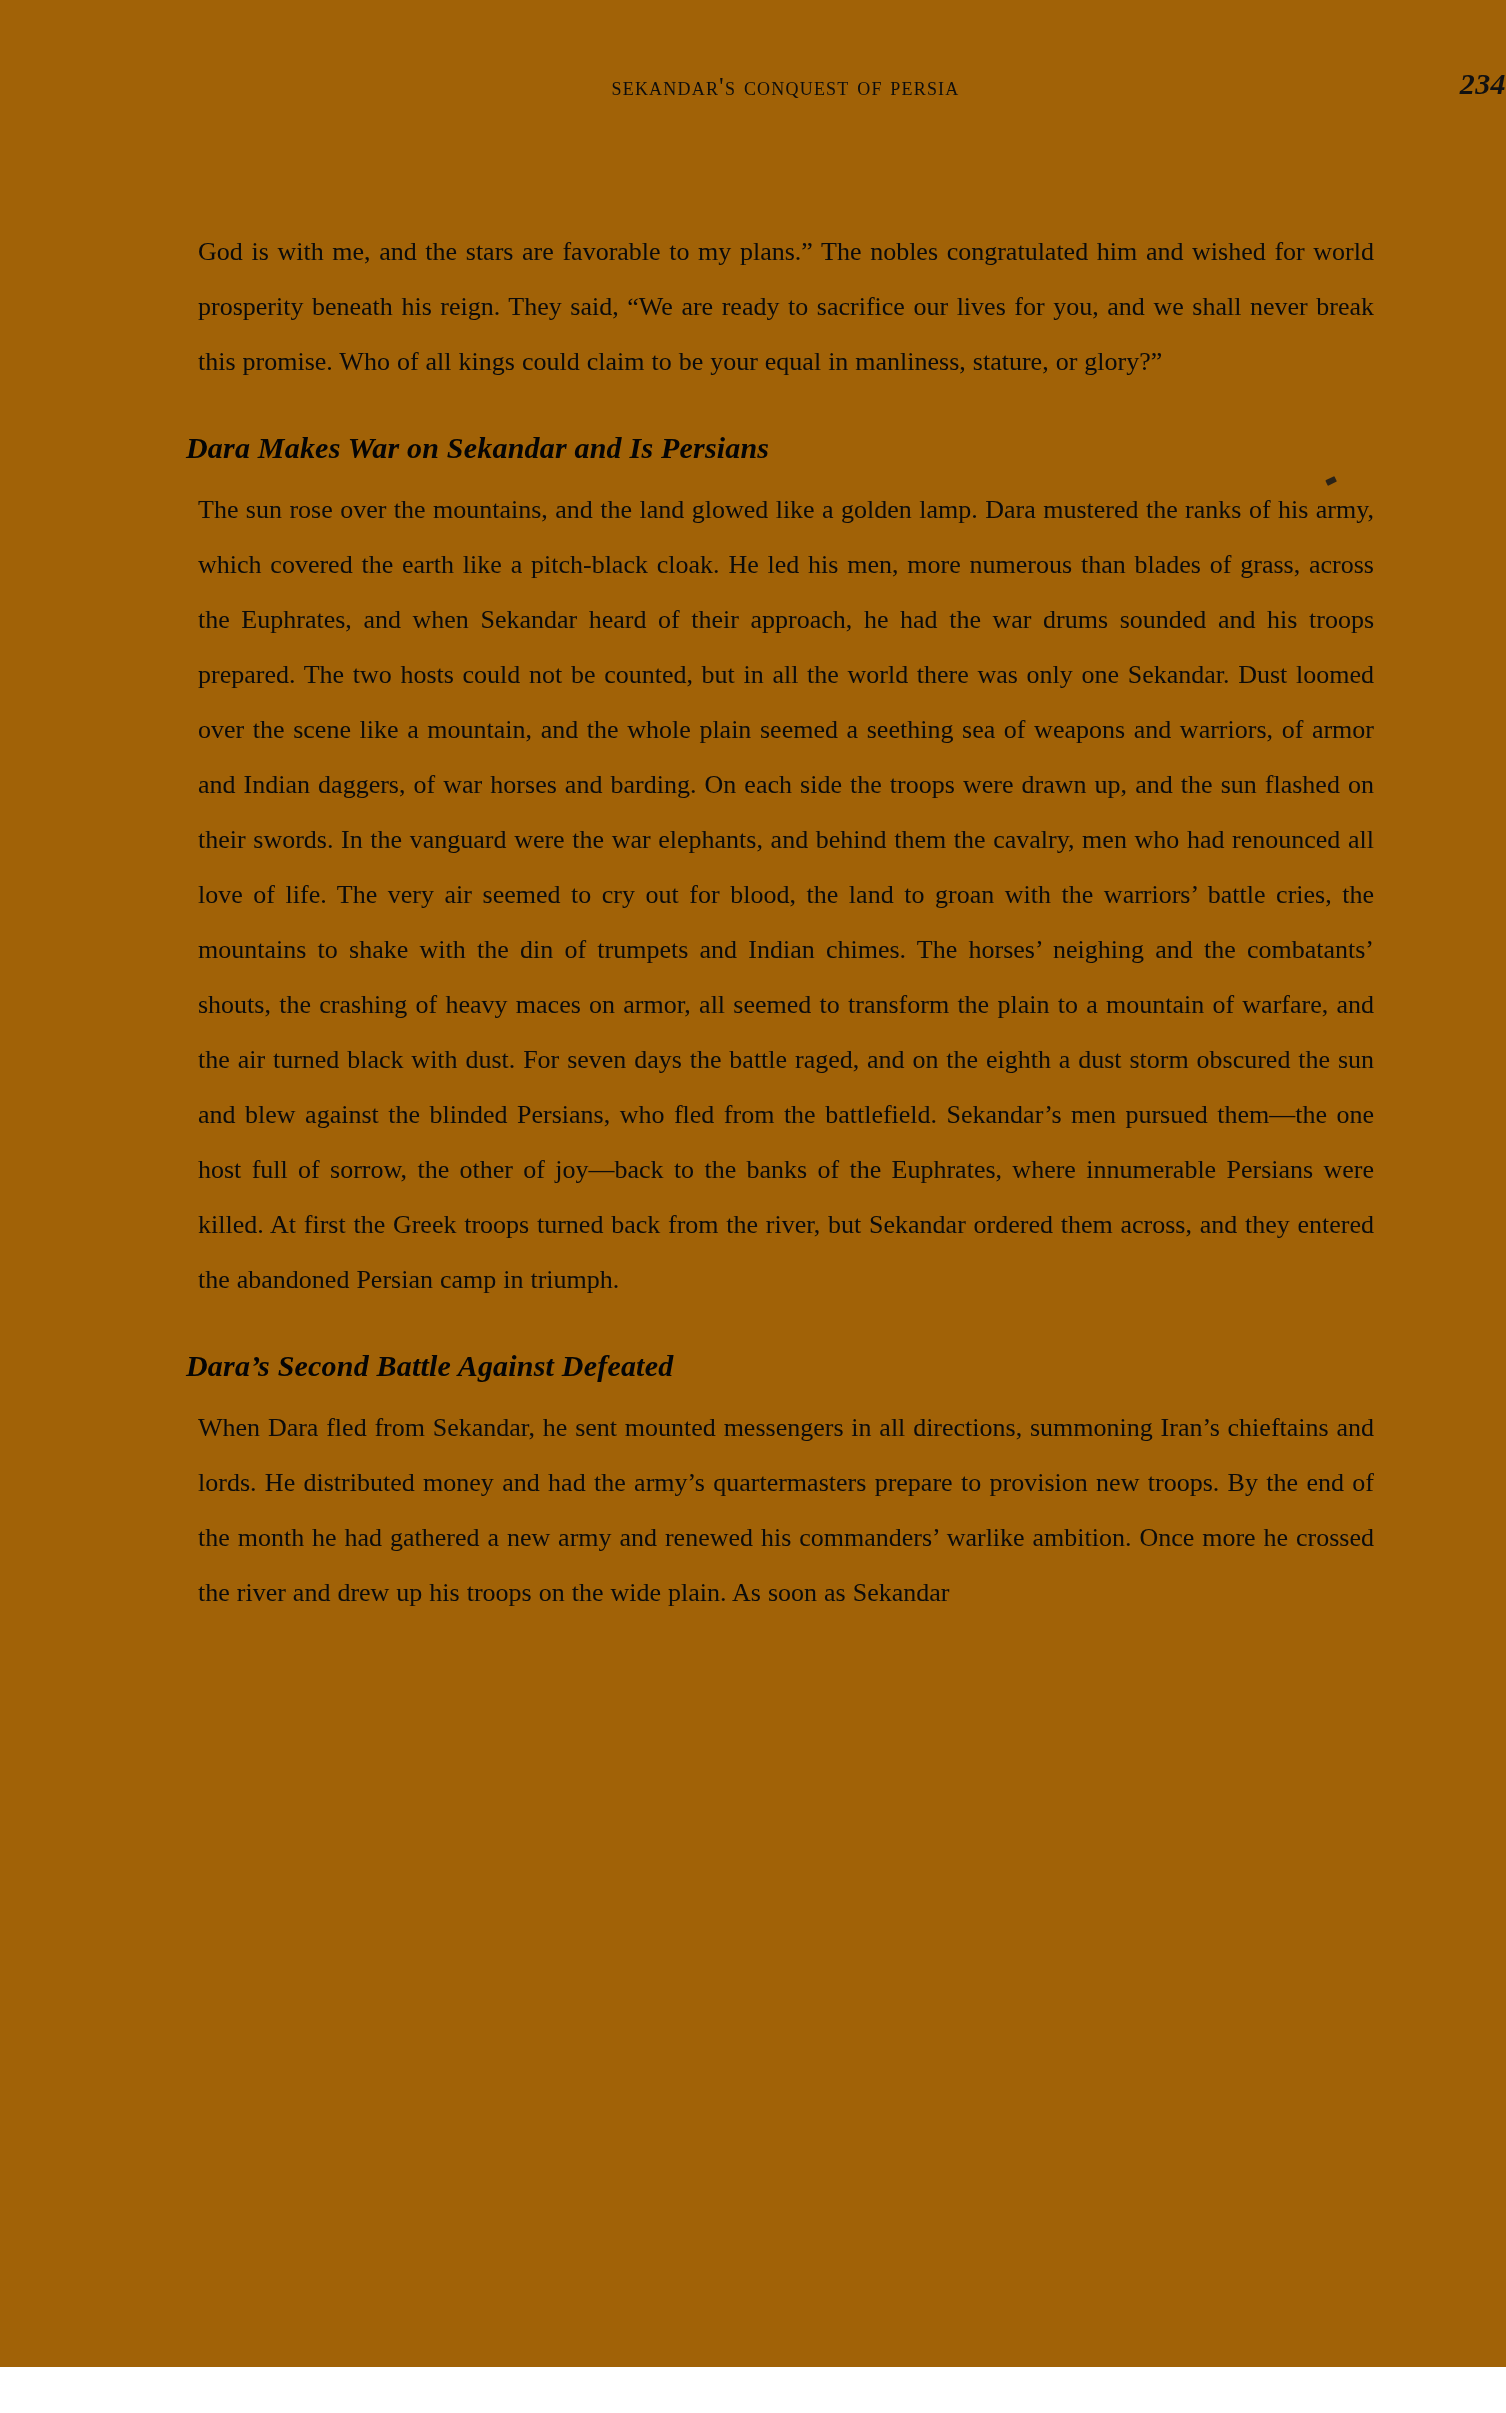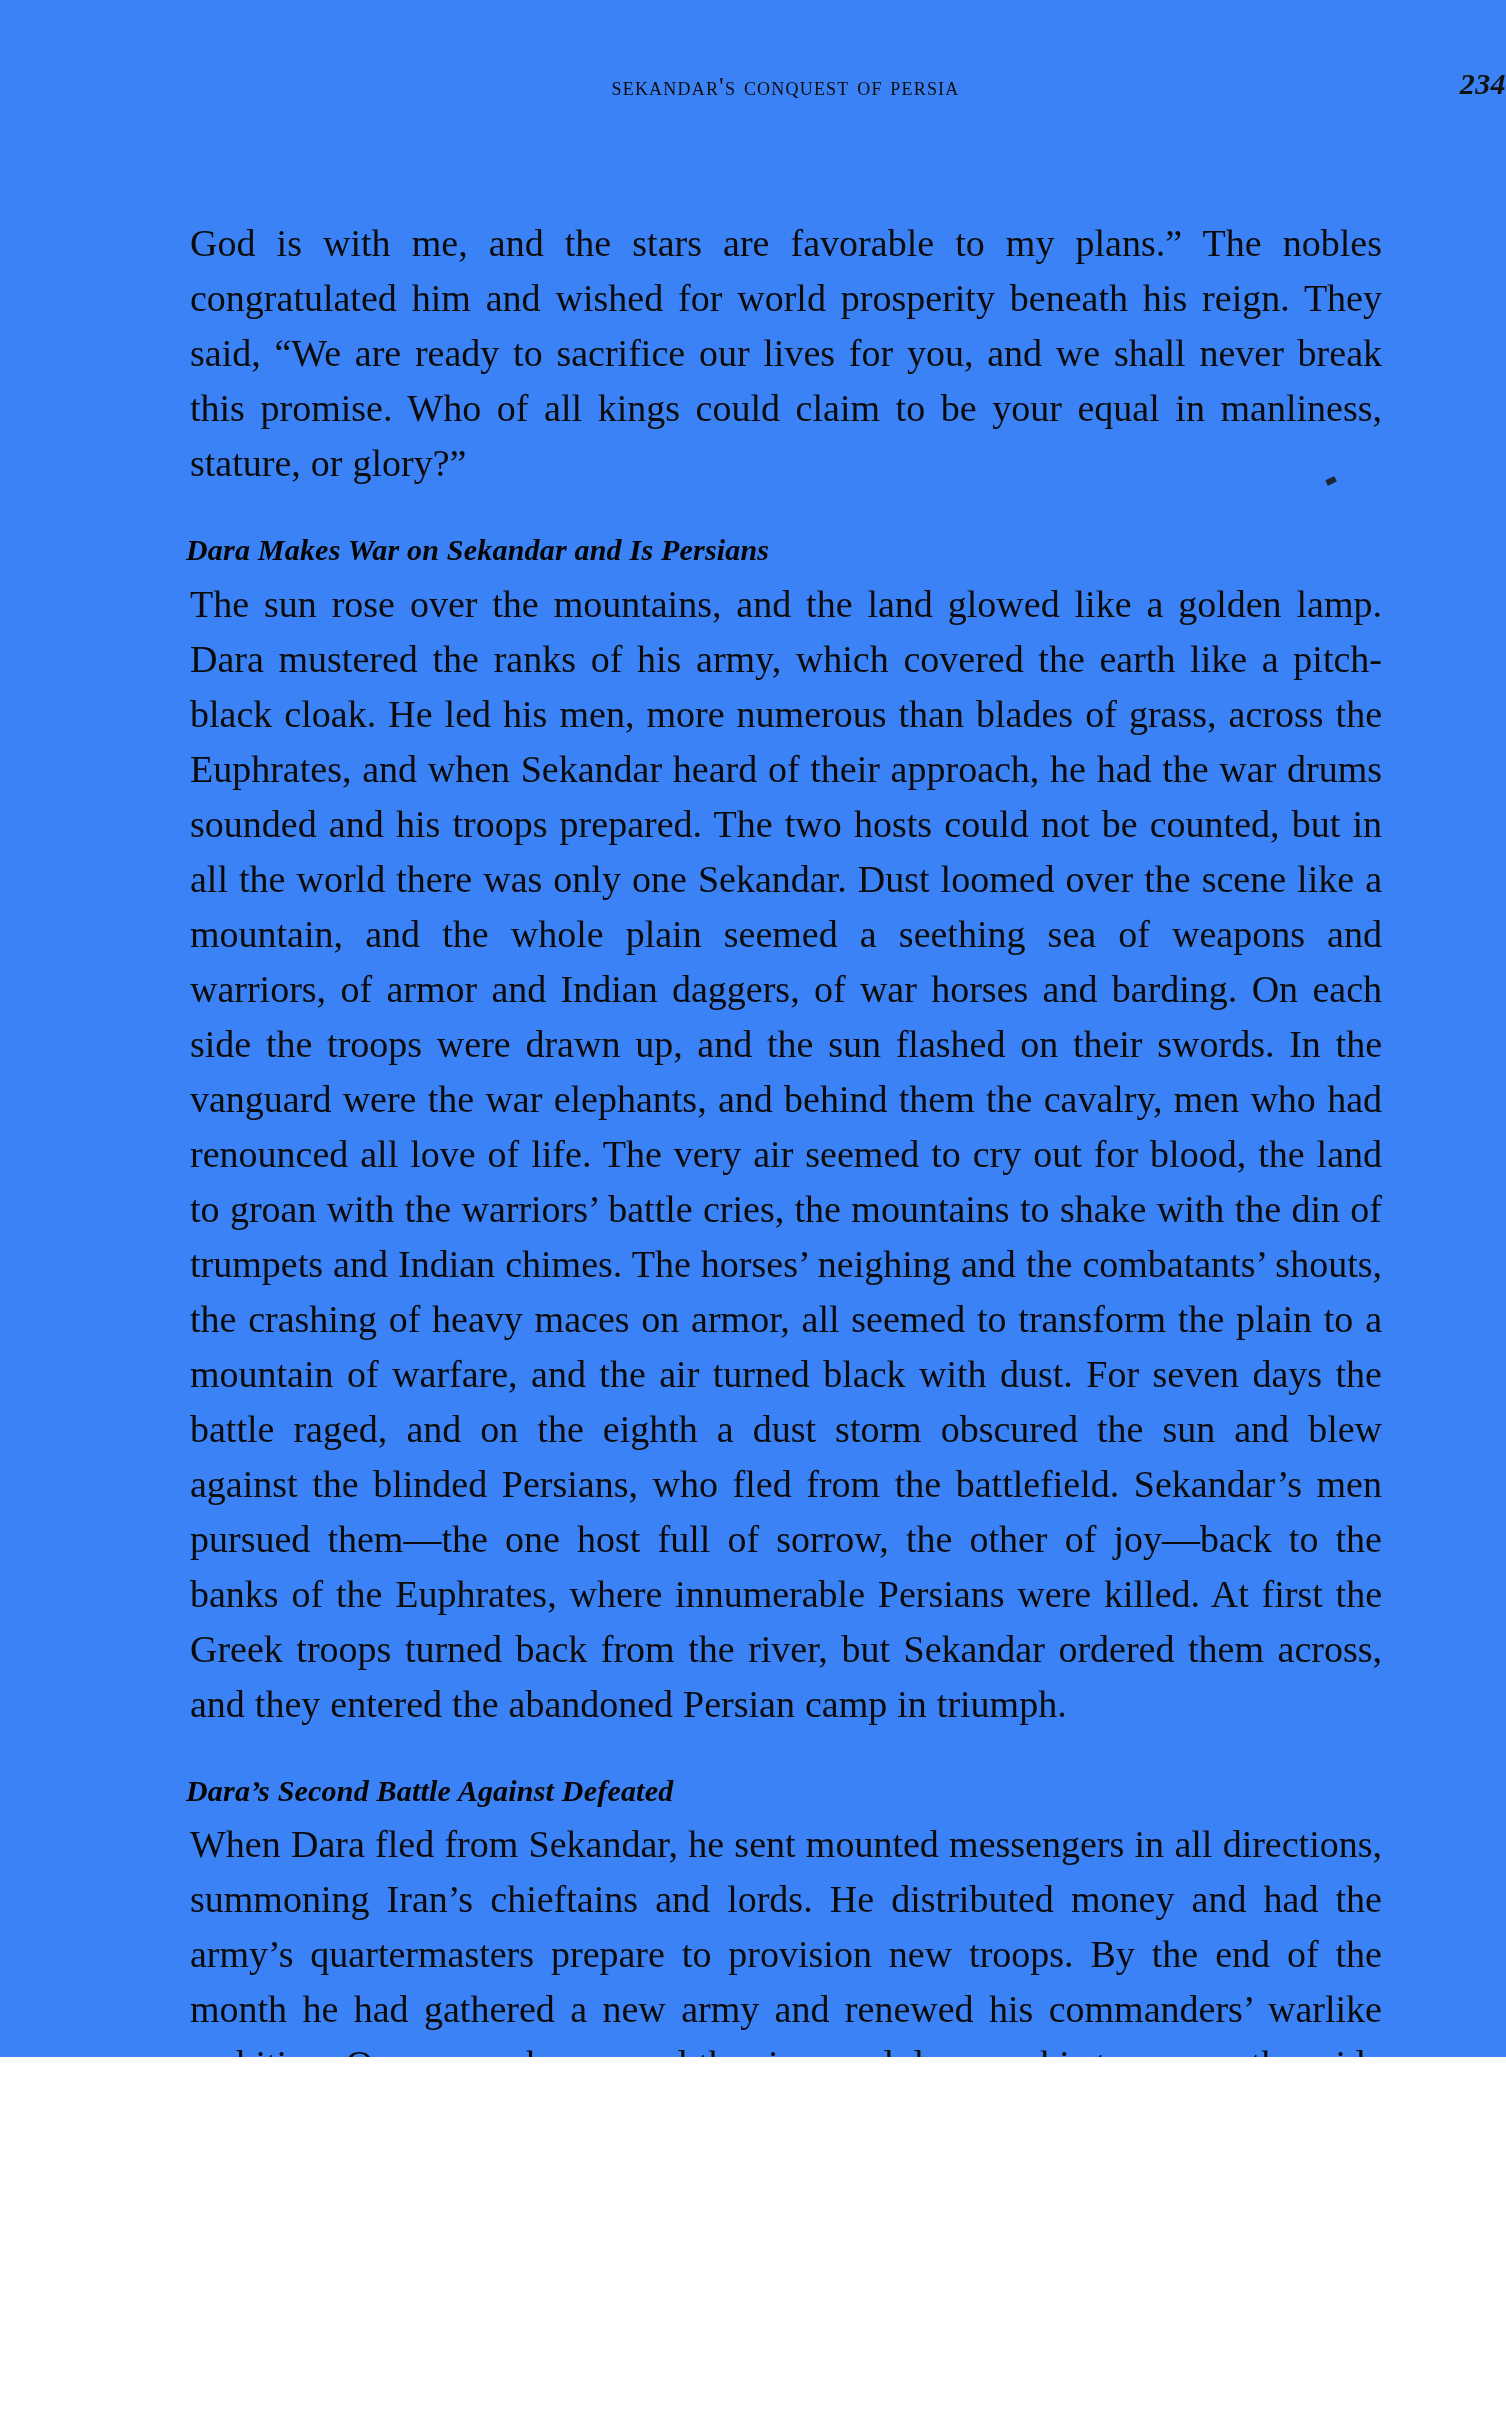--- a/index.html
+++ b/index.html
@@ -7,23 +7,23 @@
     padding: 0;
     background: #ffffff;
   }
   body {
     font-family: "Liberation Serif", "DejaVu Serif", serif;
     color: #000000;
   }
   .page {
     position: relative;
     width: 1506px;
-    height: 2057px;
+    height: 2367px;
     margin: 0 auto;
-    background: #3b82f6;
+    background: #a16207;
     overflow: hidden;
     box-sizing: border-box;
     padding-left: 40px;
   }
 
   
   .running-head {
     position: absolute;
     left: 186px;
     right: 121px;
@@ -55,24 +55,24 @@
   }
 
   
   .textblock {
     position: absolute;
     left: 186px;
     top: 212px;
     width: 1200px;
   }
   p.body {
-    margin: 4px;
+    margin: 12px;
     text-align: justify;
     text-align-last: left;
-    font-size: 38px;
+    font-size: 26px;
     line-height: 55px;
     color: #0b0b0b;
     word-spacing: 0.5px;
     hyphens: manual;
   }
 
   h2.section-heading {
     margin: 36px 0 4.7px 0;
     font-size: 30px;
     line-height: 45px;

